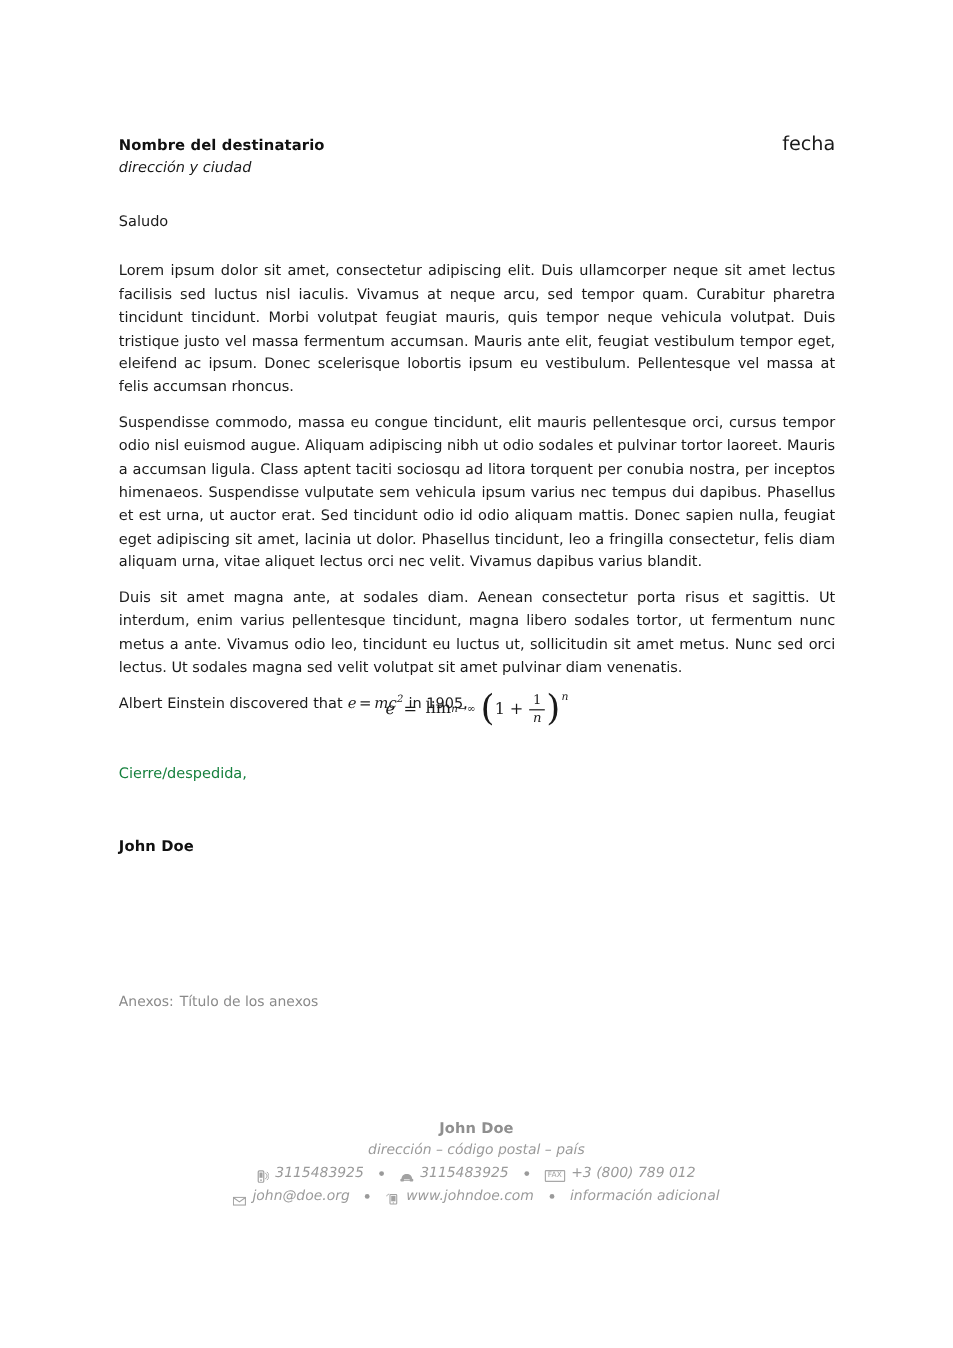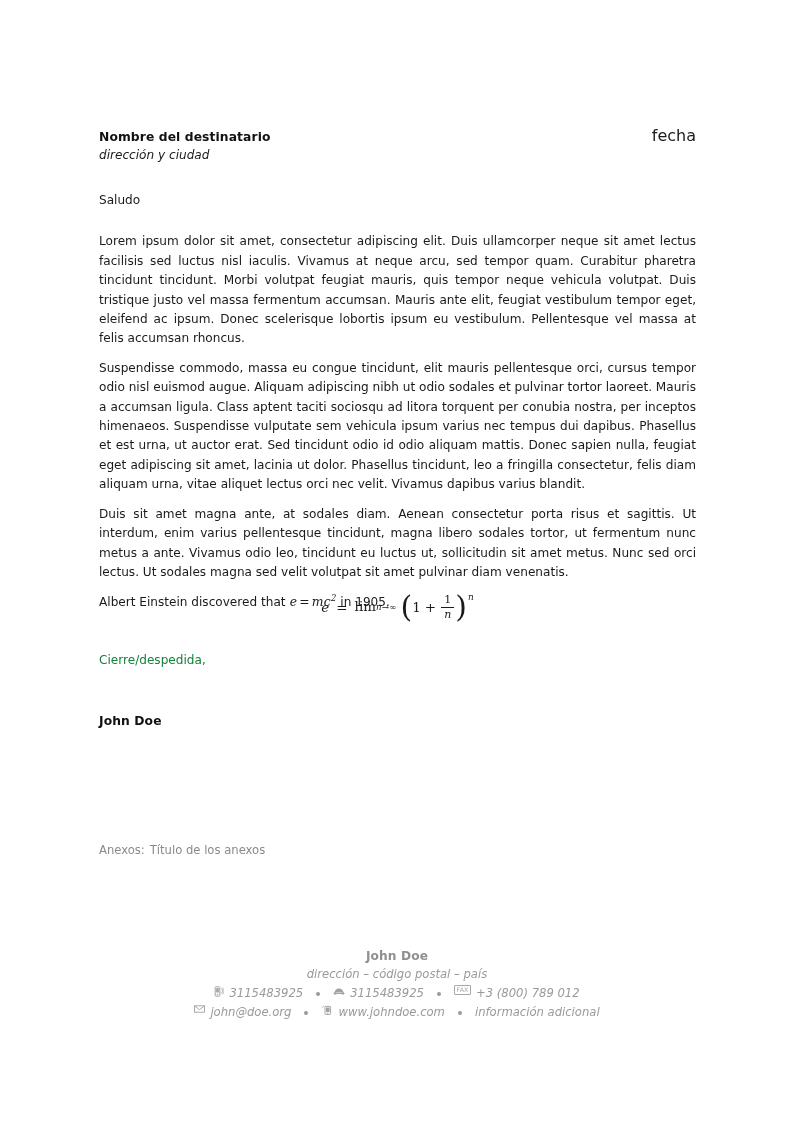--- a/index.html
+++ b/index.html
@@ -11,21 +11,21 @@
     width: 794px;
     height: 1123px;
     position: relative;
     font-family: "DejaVu Sans", sans-serif;
     color: #1a1a1a;
     overflow: hidden;
   }
 
   .page {
     position: absolute;
-    left: 0; top: 16px;
+    left: 0; top: 0;
     width: 794px;
     height: 1046px;
     background: #ffffff;
   }
 
   
   .header {
     position: absolute;
     left: 99px;
     top: 110px;
@@ -223,21 +223,21 @@
     color: #9a9a9a;
     margin-top: 3px;
     display: flex;
     justify-content: center;
     align-items: center;
     gap: 0;
     flex-wrap: nowrap;
   }
   .fitem {
     display: inline-flex;
-    align-items: flex-start;
+    align-items: flex-end;
     white-space: nowrap;
   }
   .fitem .ficon {
     display: inline-flex;
     align-items: center;
     justify-content: center;
     margin-right: 5px;
     font-style: normal;
     color: #a2a2a2;
   }

